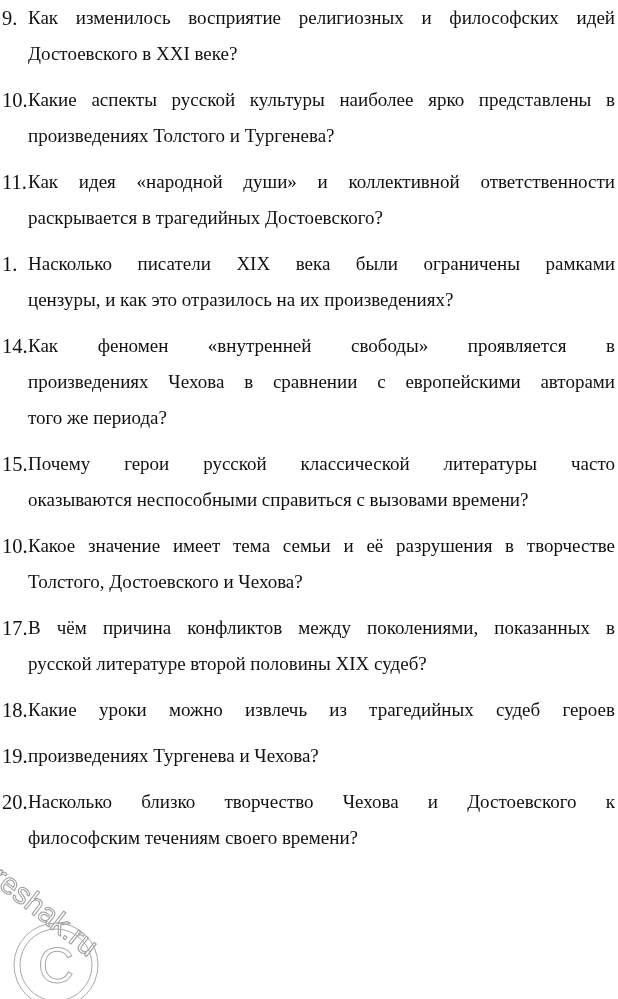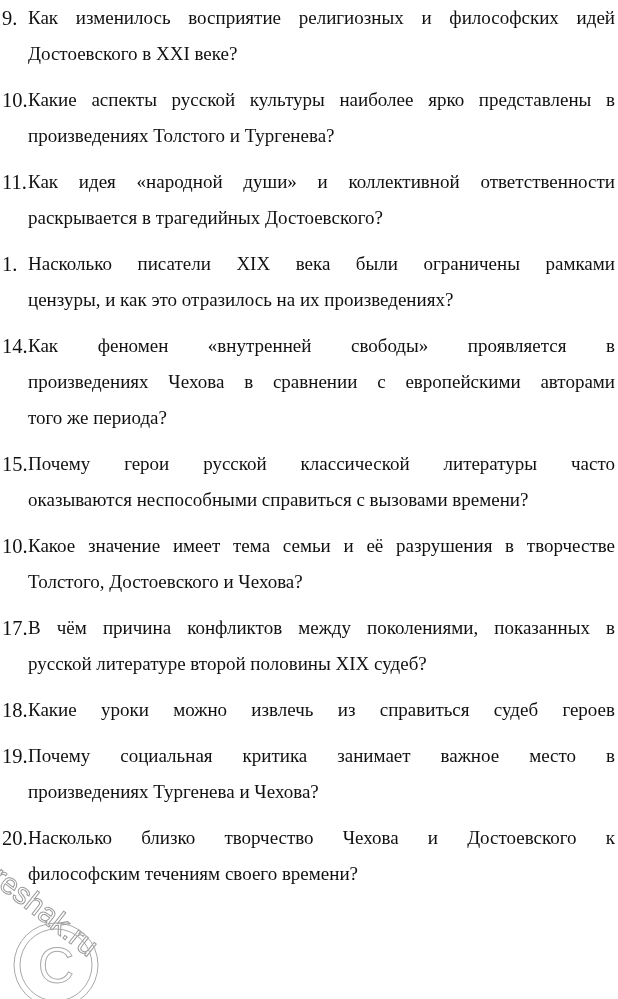--- a/index.html
+++ b/index.html
@@ -110,26 +110,25 @@
   </div>
 
   <div class="item">
     <span class="num">17.</span>
     <span class="line">В чём причина конфликтов между поколениями, показанных в</span>
     <span class="line last">русской литературе второй половины XIX судеб?</span>
   </div>
 
   <div class="item">
     <span class="num">18.</span>
-    <span class="line">Какие уроки можно извлечь из справиться судеб героев</span>
+    <span class="line">Какие уроки можно извлечь из трагедийных судеб героев</span>
   </div>
 
   <div class="item">
     <span class="num">19.</span>
-    <span class="line">Почему социальная критика занимает важное место в</span>
     <span class="line last">произведениях Тургенева и Чехова?</span>
   </div>
 
   <div class="item">
     <span class="num">20.</span>
     <span class="line">Насколько близко творчество Чехова и Достоевского к</span>
     <span class="line last">философским течениям своего времени?</span>
   </div>
 
 </div>

